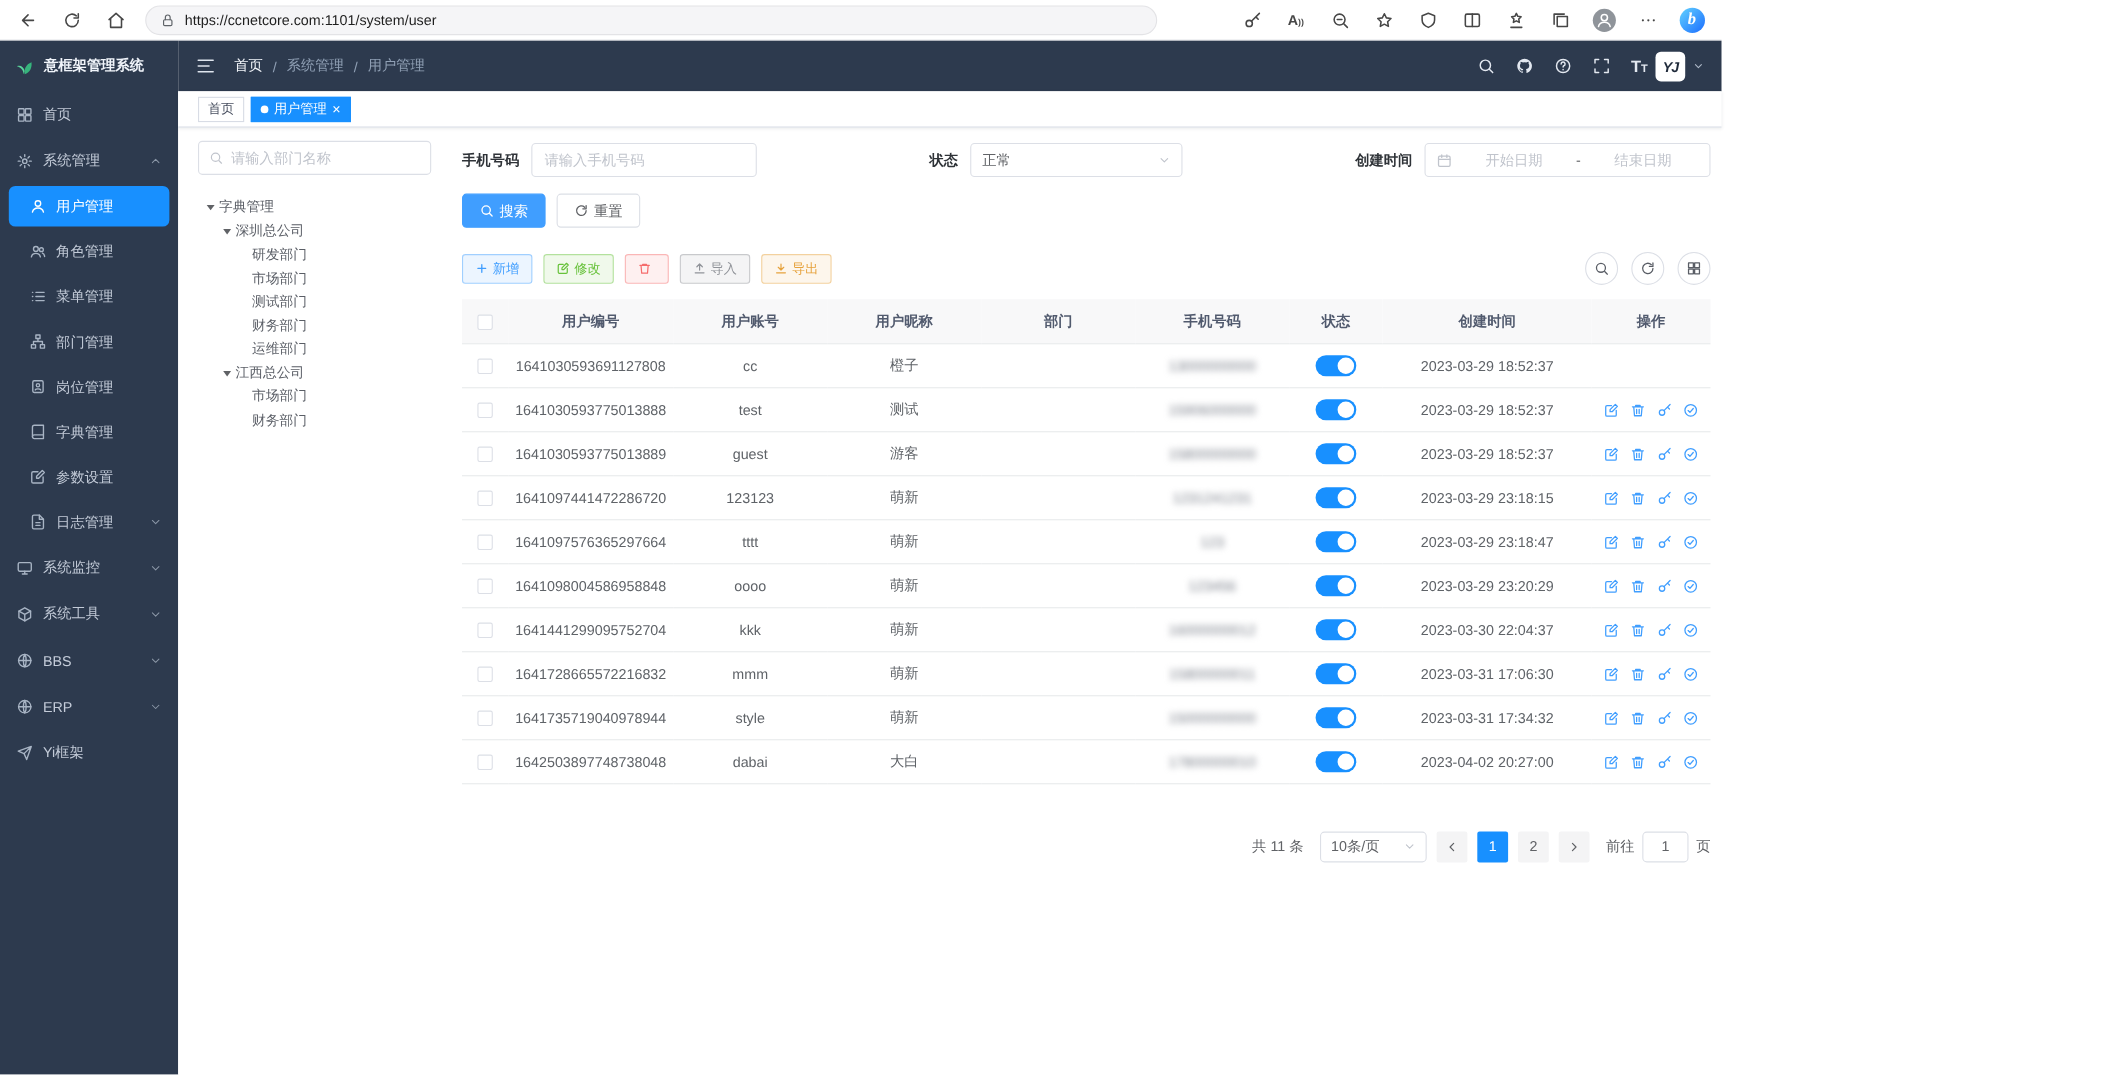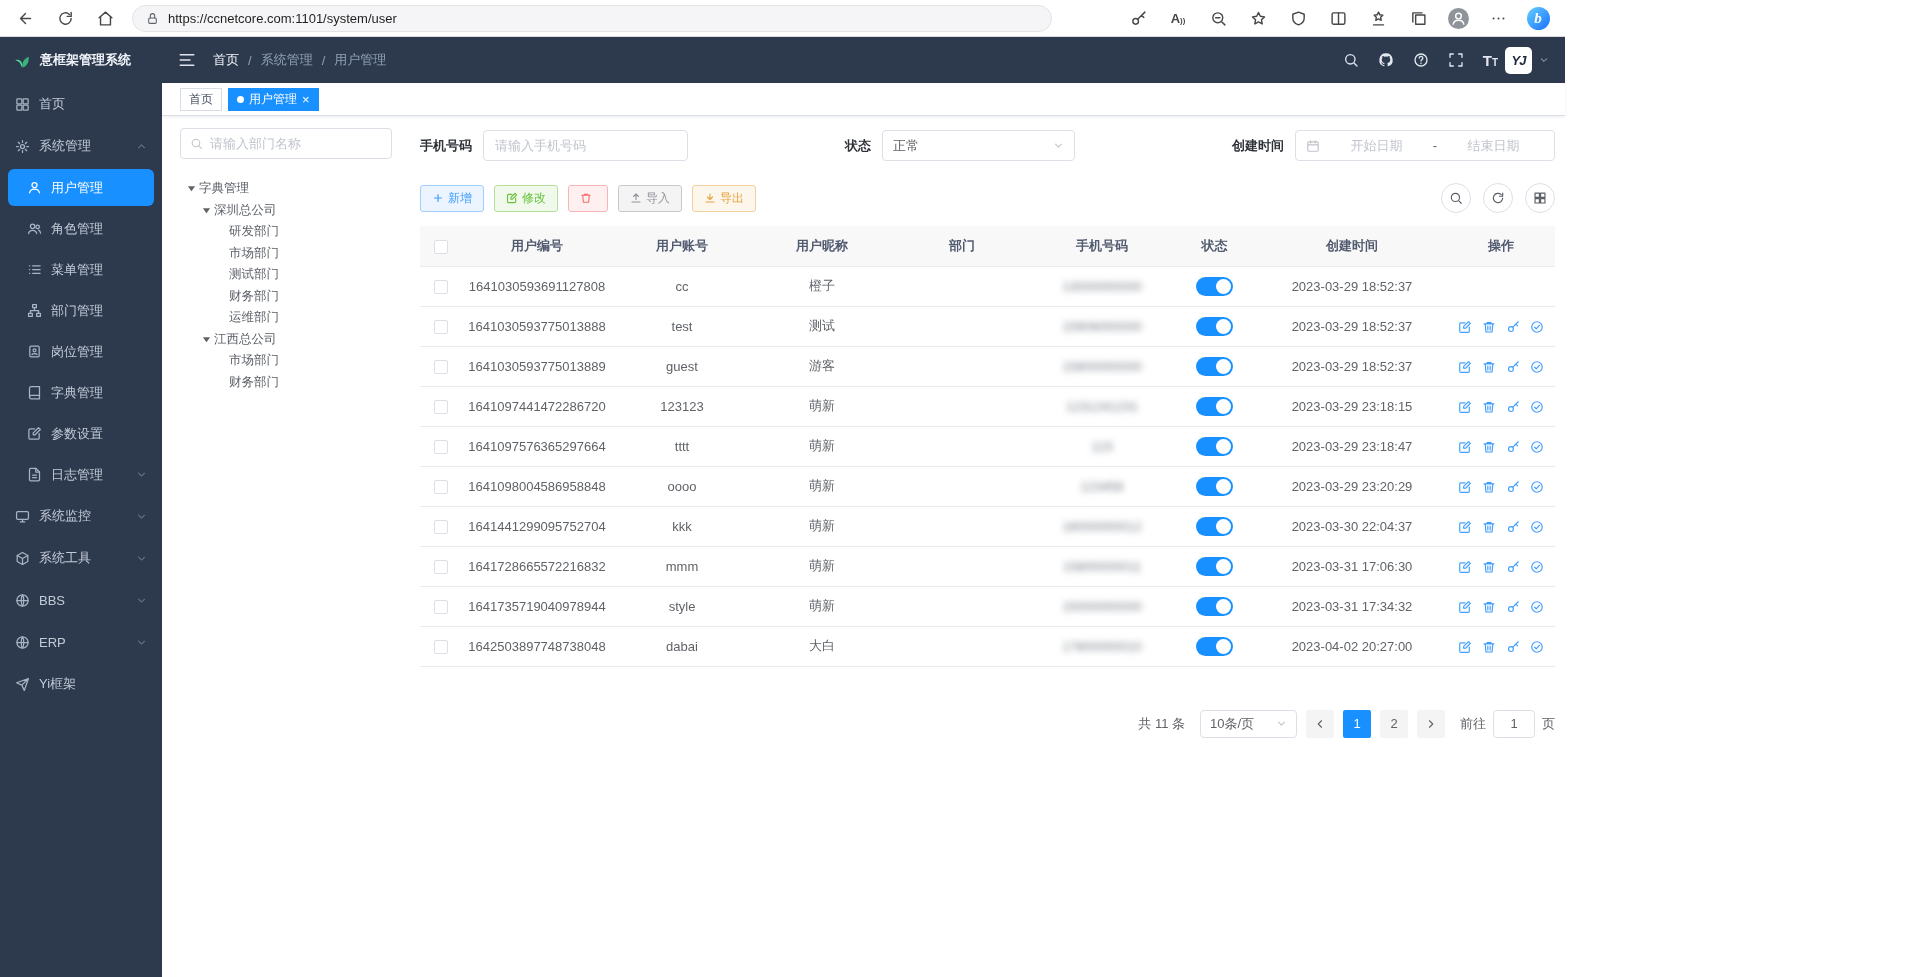--- a/index.html
+++ b/index.html
@@ -555,20 +555,40 @@
                         <path d="M8 3v4M16 3v4M3 10h18"></path>
                       </svg>
                     </span>
                 <span class="d-ph">开始日期</span>
                 <span class="d-sep">-</span>
                 <span class="d-ph">结束日期</span>
               </div>
             </div>
           </div>
 
+          <div class="action-row">
+            <button class="btn btn-primary">
+              <span style="display:flex">
+                    <svg viewBox="0 0 24 24" width="13" height="13" fill="none" stroke="currentColor" stroke-width="2.2" stroke-linecap="round">
+                      <circle cx="11" cy="11" r="7"></circle>
+                      <path d="M21 21l-4.2-4.2"></path>
+                    </svg>
+                  </span>
+              <span>搜索</span>
+            </button>
+            <button class="btn">
+              <span style="display:flex">
+                    <svg viewBox="0 0 24 24" width="13" height="13" fill="none" stroke="currentColor" stroke-width="2.2" stroke-linecap="round" stroke-linejoin="round">
+                      <path d="M20 12a8 8 0 1 1-2.5-5.8"></path>
+                      <path d="M20 3.5V9h-5.5"></path>
+                    </svg>
+                  </span>
+              <span>重置</span>
+            </button>
+          </div>
 
           <div class="toolbar">
             <div class="tb-group">
               <button class="btn-sm btn-add">
                     <span style="display:flex">
                       <svg viewBox="0 0 24 24" width="12" height="12" fill="none" stroke="currentColor" stroke-width="2.4" stroke-linecap="round">
                         <path d="M12 5v14M5 12h14"></path>
                       </svg>
                     </span>
                     <span>新增</span>

